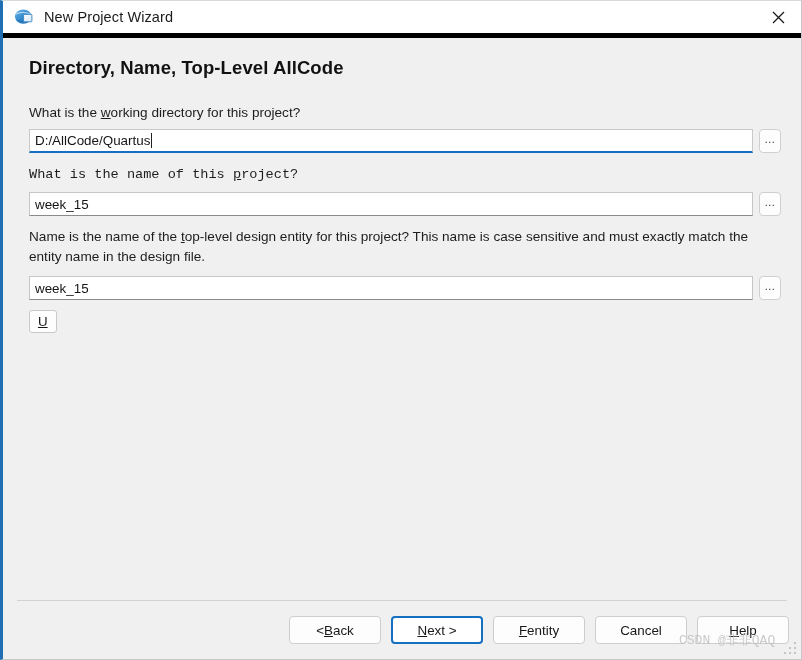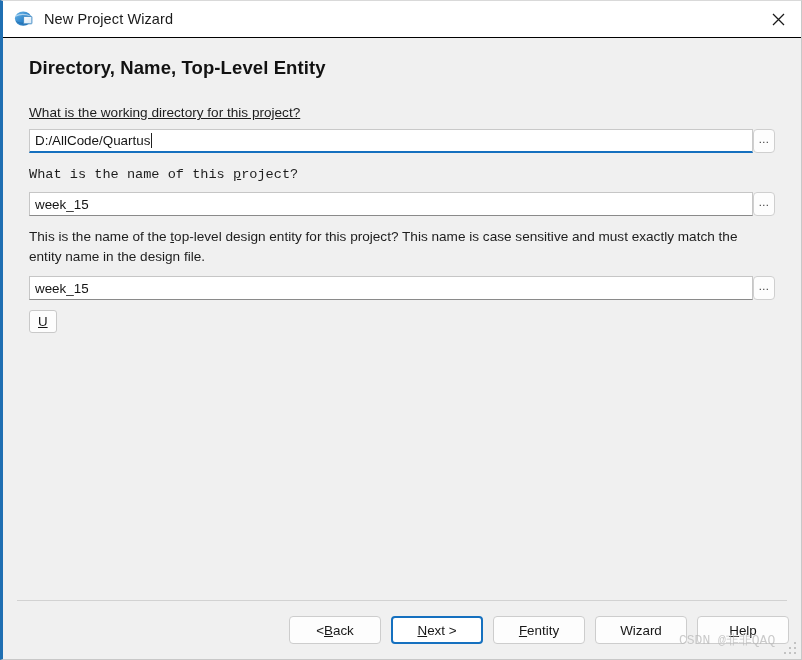--- a/index.html
+++ b/index.html
@@ -29,21 +29,21 @@
   }
 
   
   .titlebar {
     position: absolute;
     left: 0; top: 0; right: 0;
     height: 37px;
     background: #ffffff;
     display: flex;
     align-items: center;
-    border-bottom: 1px solid #000000;
+    border-bottom: 5px solid #000000;
   }
   .title-icon {
     width: 22px;
     height: 22px;
     margin-left: 10px;
     margin-right: 9px;
     position: relative;
     flex: 0 0 auto;
   }
   .title-text {
@@ -91,20 +91,21 @@
     line-height: 20px;
   }
   .qlabel u { text-decoration: underline; }
 
   
   .field-row {
     position: absolute;
     left: 26px;
     display: flex;
     align-items: center;
+    gap: 6px;
   }
   .textfield {
     width: 724px;
     height: 24px;
     background: #ffffff;
     border: 1px solid #c6c6c6;
     border-bottom: 1px solid #8a8a8a;
     display: flex;
     align-items: center;
     padding: 0 5px;
@@ -253,23 +254,23 @@
     <div class="titlebar-spacer"></div>
     <div class="close-btn">
       <svg width="13" height="13" viewBox="0 0 13 13">
         <path d="M1 1 L12 12 M12 1 L1 12" stroke="#1a1a1a" stroke-width="1.25" fill="none"></path>
       </svg>
     </div>
   </div>
 
   <div class="content">
 
-    <div class="page-heading">Directory, Name, Top-Level Entity</div>
-
-    <div class="qlabel" style="top:65px;text-decoration:underline;">
+    <div class="page-heading">Directory, Name, Top-Level AllCode</div>
+
+    <div class="qlabel" style="top:65px;">
       <span>What is the </span><u>w</u><span>orking directory for this project?</span>
     </div>
     <div class="field-row" style="top:91px;">
       <div class="textfield focused">
         <span>D:/AllCode/Quartus</span>
           <span class="caret"></span>
       </div>
       <div class="browse-btn">...</div>
     </div>
 
@@ -277,21 +278,21 @@
       <span>What is the name of this </span><u>p</u><span>roject?</span>
     </div>
     <div class="field-row" style="top:154px;">
       <div class="textfield">
         <span>week_15</span>
       </div>
       <div class="browse-btn">...</div>
     </div>
 
     <div class="qlabel" style="top:189px; width:742px;">
-      <span>This is the name of the </span><u>t</u><span>op-level design entity for this project? This name is case sensitive and must exactly match the entity name in the design file.</span>
+      <span>Name is the name of the </span><u>t</u><span>op-level design entity for this project? This name is case sensitive and must exactly match the entity name in the design file.</span>
     </div>
     <div class="field-row" style="top:238px;">
       <div class="textfield">
         <span>week_15</span>
       </div>
       <div class="browse-btn">...</div>
     </div>
 
     <div class="settings-btn">
       <u>U</u>
@@ -309,21 +310,21 @@
         <span></span>
           <u>N</u>
           <span>ext &gt;</span>
       </div>
       <div class="fbtn">
         <span></span>
           <u>F</u>
           <span>entity</span>
       </div>
       <div class="fbtn">
-        <span>Wizard</span>
+        <span>Cancel</span>
           <u></u>
           <span></span>
       </div>
       <div class="fbtn">
         <span></span>
           <u>H</u>
           <span>elp</span>
       </div>
     </div>
 

